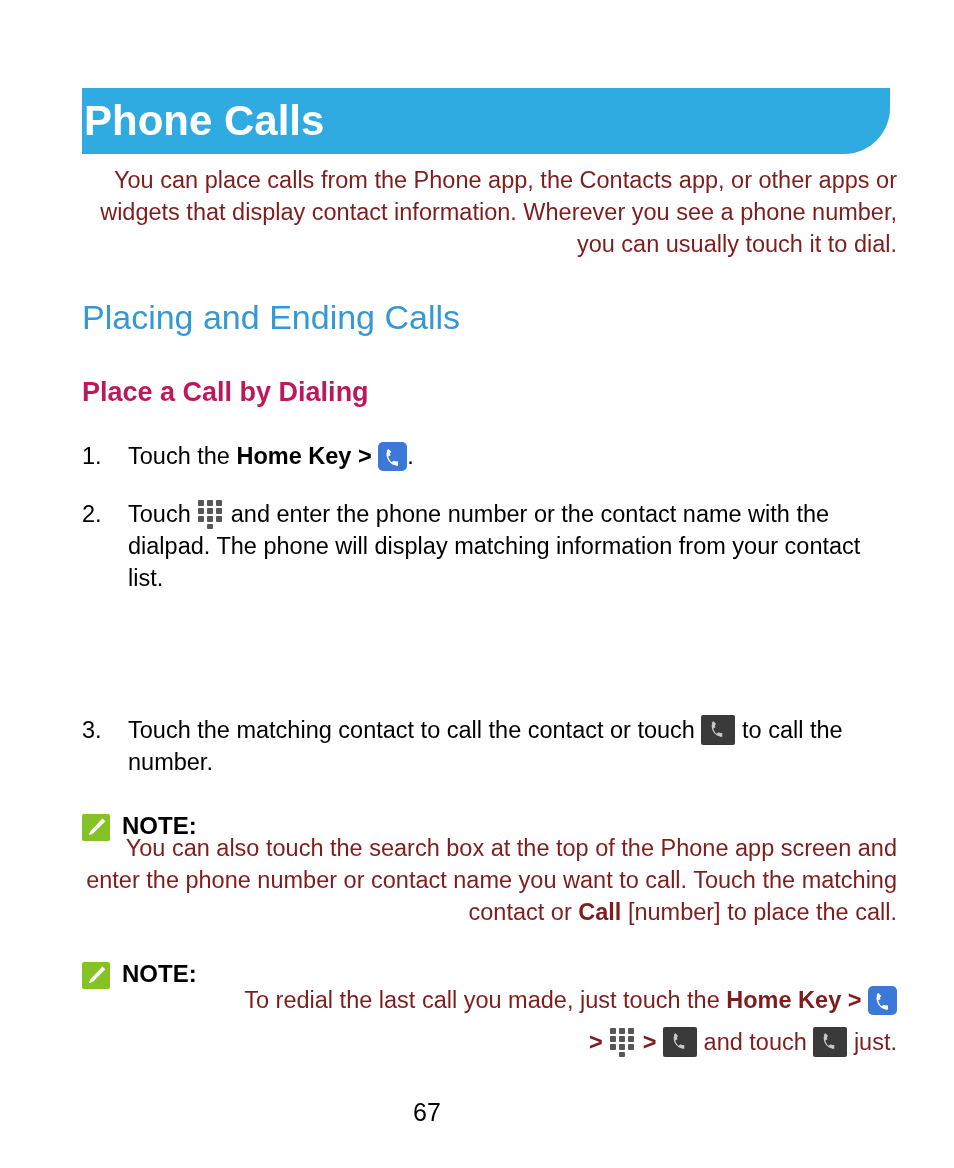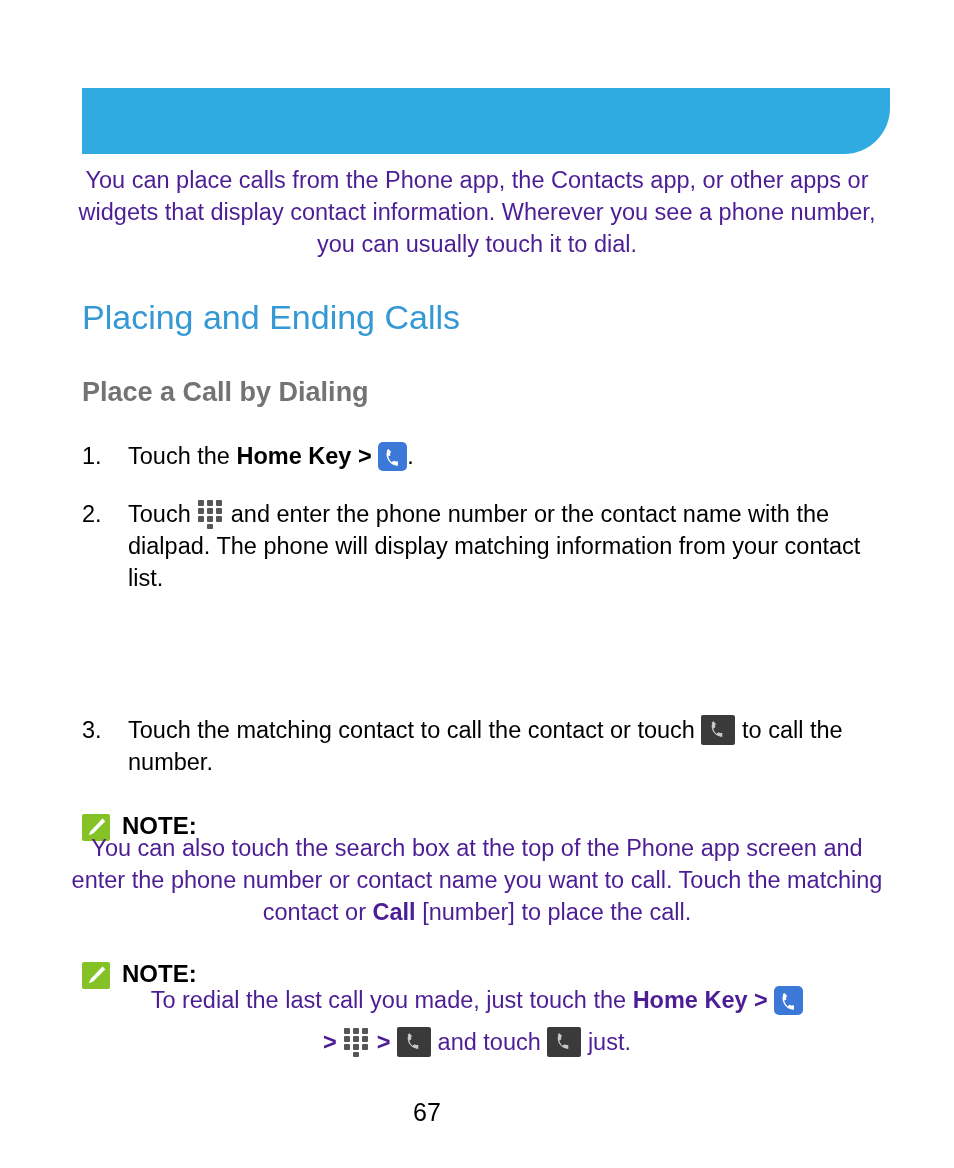--- a/index.html
+++ b/index.html
@@ -41,42 +41,42 @@
     font-weight: bold;
     color: #ffffff;
     letter-spacing: 0px;
     line-height: 50px;
     white-space: nowrap;
   }
 
   
   .para {
     position: absolute;
-    left: 71px;
+    left: 85px;
     width: 812px;
     font-size: 23.5px;
     line-height: 32px;
-    color: #4c1d95;
-    text-align: center;
+    color: #7f1d1d;
+    text-align: right;
   }
   .h2 {
     position: absolute;
     left: 82px;
     font-size: 34px;
     font-weight: normal;
     color: #3498D4;
     line-height: 40px;
     white-space: nowrap;
   }
   .h3 {
     position: absolute;
     left: 82px;
     font-size: 27px;
     font-weight: bold;
-    color: #737373;
+    color: #be185d;
     line-height: 34px;
     white-space: nowrap;
   }
 
   
   .li {
     position: absolute;
     left: 82px;
     width: 812px;
     font-size: 23.5px;
@@ -170,20 +170,21 @@
     font-size: 25px;
     color: #000000;
   }
 </style>
 </head>
 <body>
 
 <div class="page">
 
   <div class="banner"></div>
+  <div class="banner-title">Phone Calls</div>
 
   <div class="para" style="top:164px;">You can place calls from the Phone app, the Contacts app, or other apps or widgets that display contact information. Wherever you see a phone number, you can usually touch it to dial.</div>
 
   <div class="h2" style="top:297px;">Placing and Ending Calls</div>
 
   <div class="h3" style="top:375px;">Place a Call by Dialing</div>
 
   <div class="li" style="top:440px;">
     <span class="li-num">1.</span>
     <span class="li-body">

